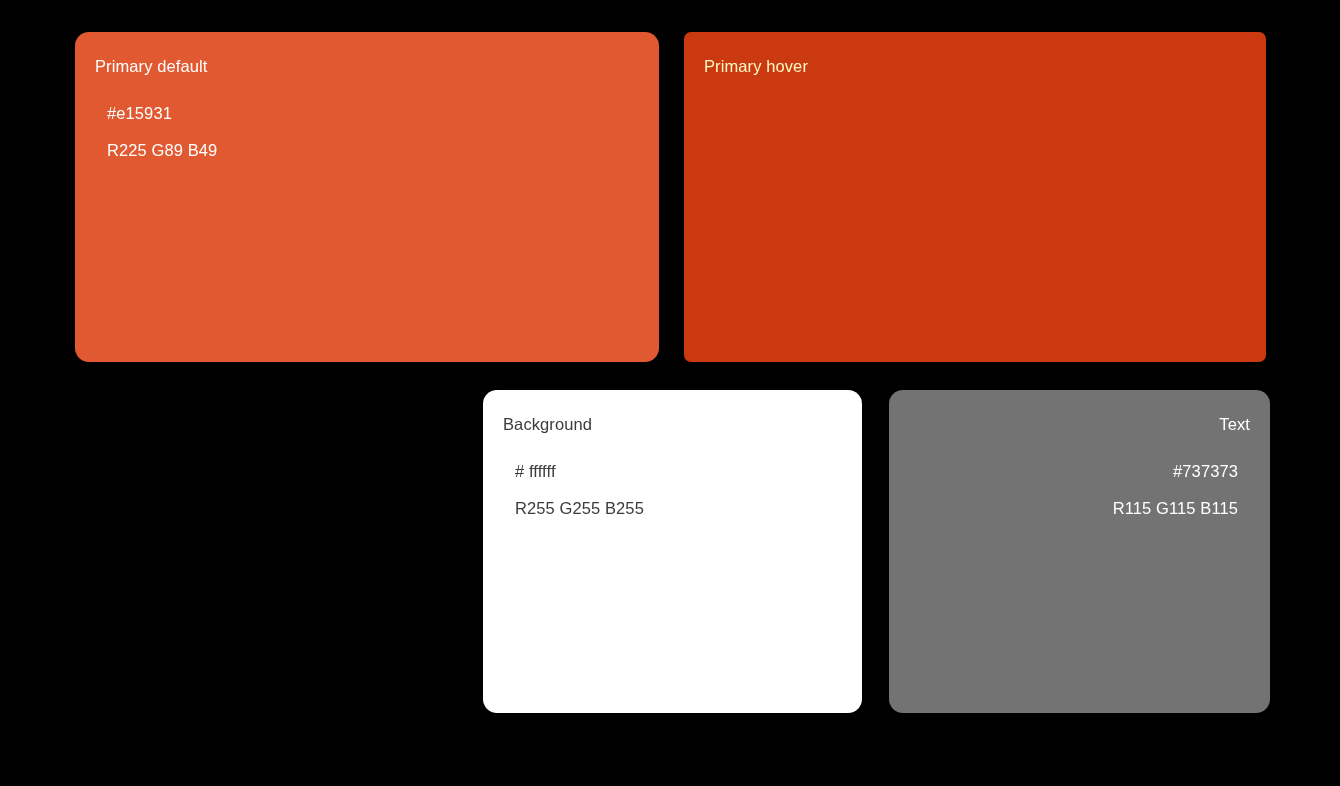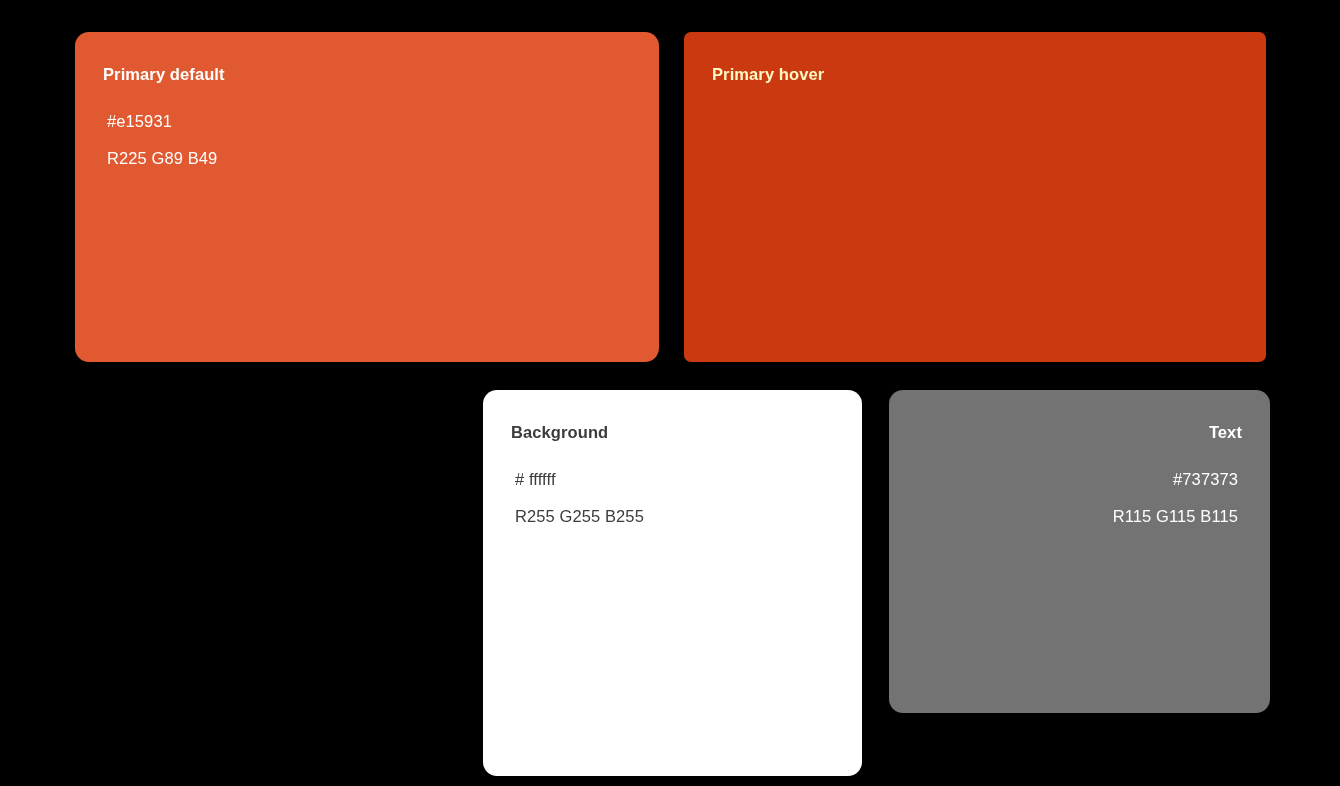--- a/index.html
+++ b/index.html
@@ -27,23 +27,23 @@
     position: absolute;
     box-sizing: border-box;
     border-radius: 14px;
     padding: 24px 20px 20px 20px;
     overflow: hidden;
   }
 
   .swatch-name {
     font-size: 16.5px;
     line-height: 20px;
-    font-weight: 700;
+    font-weight: 400;
     letter-spacing: 0.1px;
-    margin: 8px;
+    margin: 0;
   }
 
   .swatch-values {
     margin-top: 25px;
   }
 
   .swatch-hex,
   .swatch-rgb {
     font-size: 16.5px;
     line-height: 25px;
@@ -57,21 +57,21 @@
   #card-primary-default {
     left: 75px;  top: 32px;  width: 584px;  height: 330px;
   }
   #card-primary-hover {
     left: 684px; top: 32px;  width: 582px;  height: 330px;
   }
   #card-primary-disabled {
     left: 75px;  top: 390px; width: 381px;  height: 323px;
   }
   #card-background {
-    left: 483px; top: 390px; width: 379px;  height: 386px;
+    left: 483px; top: 390px; width: 379px;  height: 323px;
   }
   #card-text {
     left: 889px; top: 390px; width: 381px;  height: 323px;
   }
 </style>
 </head>
 <body style="background: rgb(0, 0, 0);">
 
 <div id="palette-board" style="background: rgb(0, 0, 0);">
 

